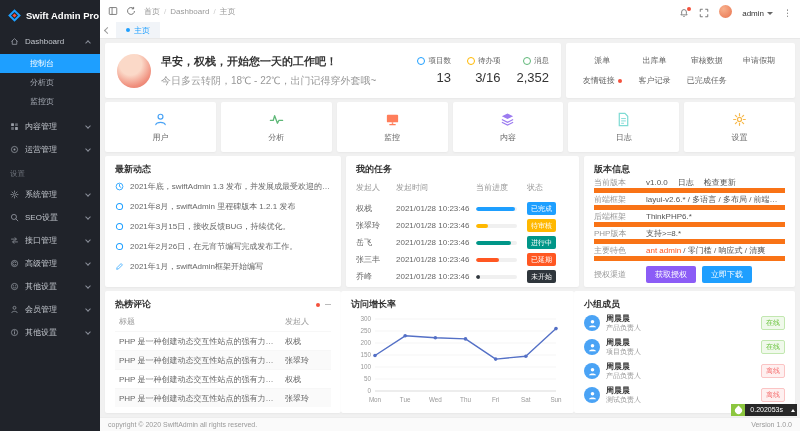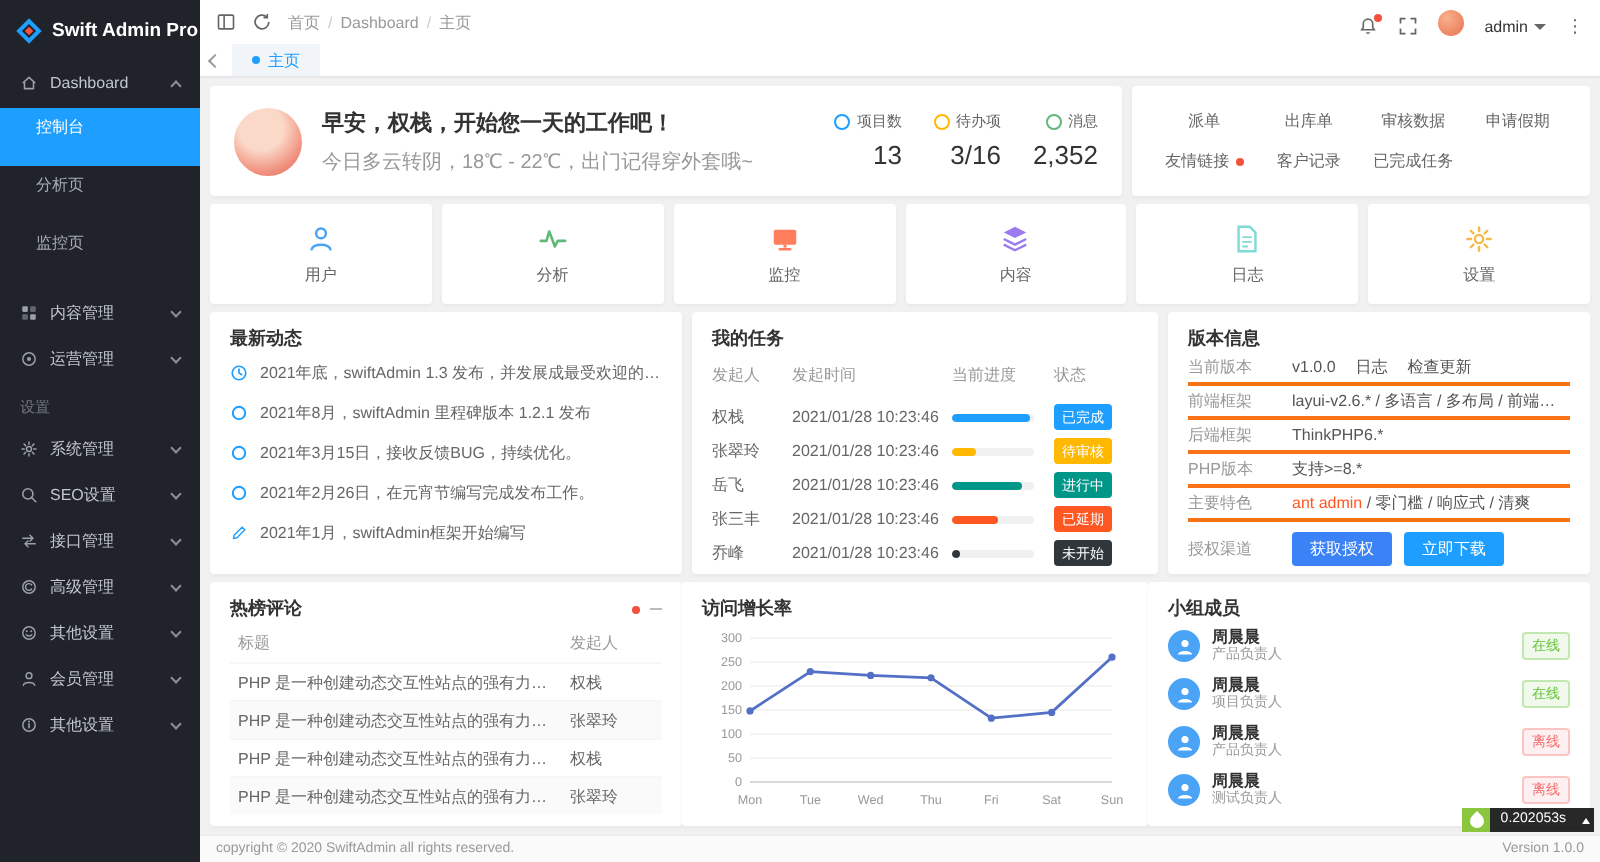--- a/index.html
+++ b/index.html
@@ -14,21 +14,21 @@
   .logo-icon::after { content:''; position:absolute; inset:1px; background:#f4513c; }
   .logo-text { color:#fff; font-size:9.5px; font-weight:bold; white-space:nowrap; }
   .menu { font-size:8px; }
   .menu-item { height:23px; display:flex; align-items:center; gap:6px; padding:0 10px; cursor:pointer; color:#c2c6cd; }
   .mi-icon { width:9px; height:9px; color:#9ba0a9; flex-shrink:0; }
   .mi-icon svg { width:9px; height:9px; }
   .mi-label { flex:1; white-space:nowrap; overflow:hidden; }
   .caret { width:4px; height:4px; border-right:1px solid #8a8f99; border-bottom:1px solid #8a8f99; transform:rotate(45deg); margin-top:-2px; flex-shrink:0; }
   .caret.up { transform:rotate(-135deg); margin-top:2px; }
   .submenu { padding:1px 0 4px; }
-  .sub-item { height:29px; line-height:19px; padding-left:18px; color:#a6abb5; cursor:pointer; }
+  .sub-item { height:19px; line-height:19px; padding-left:30px; color:#a6abb5; cursor:pointer; }
   .sub-item.active { background:#1E9FFF; color:#fff; }
   .menu-section { padding:8px 10px 4px; color:#70757e; font-size:7.5px; }
 
   
   .main { margin-left:100px; height:431px; display:flex; flex-direction:column; }
   .topbar { height:22px; background:#fff; display:flex; align-items:center; gap:8px; padding:0 8px; flex-shrink:0; }
   .tb-icon { width:10px; height:10px; color:#666; cursor:pointer; }
   .tb-icon svg { width:10px; height:10px; }
   .breadcrumb { display:flex; gap:4px; font-size:8px; color:#999; align-items:center; }
   .crumb { cursor:pointer; }
@@ -82,21 +82,21 @@
   .news-text { white-space:nowrap; overflow:hidden; text-overflow:ellipsis; }
 
   .task-head, .task-row { display:grid; grid-template-columns:40px 80px 1fr 42px; align-items:center; }
   .task-head { font-size:8px; color:#999; padding:6px 0 7px; }
   .task-row { height:17px; font-size:8px; color:#666; }
   .progress-cell { padding-right:10px; }
   .p-track { height:4px; background:#f0f0f0; border-radius:2px; overflow:hidden; }
   .p-fill { height:4px; border-radius:2px; }
   .badge { justify-self:start; font-size:7px; color:#fff; padding:1.5px 4px; border-radius:2px; white-space:nowrap; }
 
-  .ver-row { display:flex; align-items:center; min-height:17px; border-bottom:2px solid #f97316; font-size:8px; }
+  .ver-row { display:flex; align-items:center; min-height:17px; border-bottom:5px solid #f97316; font-size:8px; }
   .ver-label { width:52px; color:#999; flex-shrink:0; }
   .ver-val { color:#555; white-space:nowrap; overflow:hidden; text-overflow:ellipsis; }
   .ver-hl { color:#FF5722; }
   .ver-link { margin-left:10px; color:#555; cursor:pointer; }
   .ver-btns { display:flex; align-items:center; padding-top:5px; }
   .ver-btn { font-size:8px; color:#fff; padding:3px 9px; border-radius:2px; border:none; cursor:pointer; margin-right:6px; font-family:inherit; }
 
   .cmt-title-row { display:flex; align-items:center; gap:5px; }
   .cmt-dot { width:4px; height:4px; border-radius:50%; background:#f4513c; margin-left:auto; cursor:pointer; }
   .cmt-more { width:6px; height:1.5px; background:#bbb; cursor:pointer; }
@@ -594,21 +594,21 @@
               <span class="ver-val"><span>支持&gt;=8.*</span></span>
             </div>
 
             <div class="ver-row">
               <span class="ver-label">主要特色</span>
               <span class="ver-val"><span class="ver-hl">ant admin</span><span> / 零门槛 / 响应式 / 清爽</span></span>
             </div>
           </div>
         <div class="ver-btns">
           <span class="ver-label" style="font-size:8px">授权渠道</span>
-          <button class="ver-btn" style="background: #3b82f6;">获取授权</button>
+          <button class="ver-btn" style="background: #8b5cf6;">获取授权</button>
           <button class="ver-btn" style="background: rgb(30, 159, 255);">立即下载</button>
         </div>
       </div>
     </div>
 
     <div class="row4">
 
       <div class="card">
         <div class="cmt-title-row">
           <span class="card-title">热榜评论</span>

